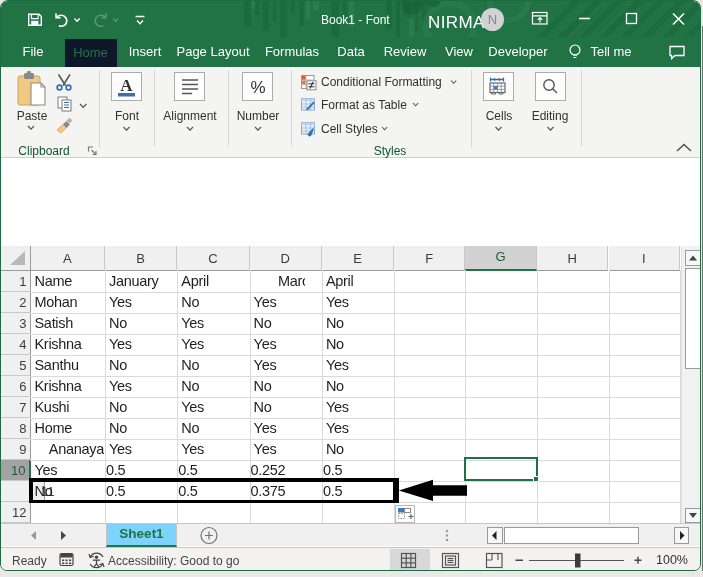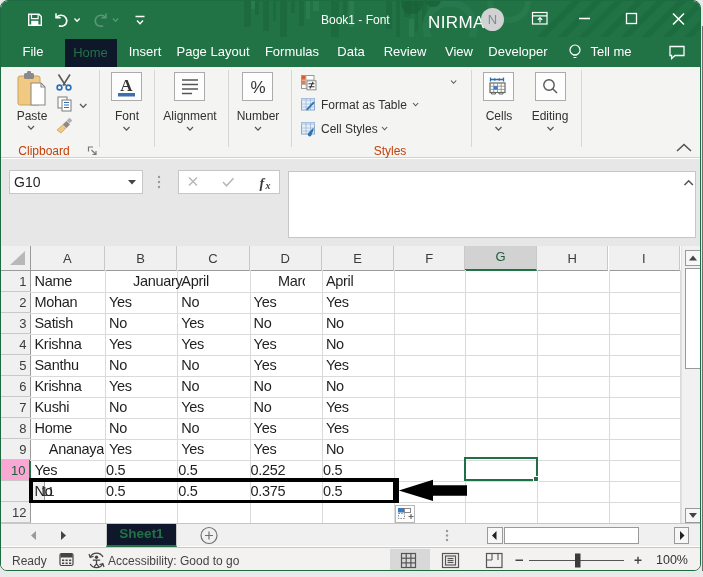--- a/index.html
+++ b/index.html
@@ -10,36 +10,36 @@
 
 #titlebar { position:absolute; left:0; top:0; width:701px; height:36px; background:#217346; }
 #tabrow { position:absolute; left:0; top:36px; width:701px; height:30px; background:#217346; }
 .tab { position:absolute; top:0; height:30px; color:#fff; font-size:13px; line-height:30px; text-align:center; }
 #hometab { position:absolute; left:63.5px; top:38px; width:52px; height:28px; background:#0f172a; color:#217346; font-size:13px; line-height:28px; text-align:center; }
 .ttext { color:#fff; font-size:13px; }
 
 #ribbon { position:absolute; left:0; top:66px; width:701px; height:91px; background:#f4f4f3; border-bottom:1px solid #d2d0ce; }
 .rsep { position:absolute; top:3px; width:1px; height:77px; background:#d8d6d4; }
 .rbox { position:absolute; top:5px; width:31px; height:29px; background:#fdfdfd; border:1px solid #ababab; }
-.rlabel { position:absolute; top:77px; font-size:12px; color:#c2410c; width:100%; text-align:center; }
+.rlabel { position:absolute; top:77px; font-size:12px; color:#14532d; width:100%; text-align:center; }
 .btext { position:absolute; font-size:12px; color:#323130; }
 
 #fbararea { position:absolute; left:0; top:158px; width:701px; height:87px; background:#e7e7e7; }
 #namebox { position:absolute; left:8px; top:11px; width:134px; height:24px; background:#fff; border:1px solid #c8c6c4; font-size:14px; color:#262626; line-height:23px; padding-left:4px; }
 #fxbox { position:absolute; left:177px; top:11px; width:102px; height:24px; background:#fff; border:1px solid #c8c6c4; }
 #formulabox { position:absolute; left:287px; top:11.5px; width:408px; height:67px; background:#fff; border:1px solid #c8c6c4; }
 
 #grid { position:absolute; left:0; top:245px; width:680px; height:277px; background:#fff; overflow:hidden; }
 .colhdr { position:absolute; top:0; height:24.5px; background:#f0f0f0; border-right:1px solid #c8c8c8; border-bottom:1px solid #9a9a9a; font-size:13px; color:#3b3b3b; text-align:center; line-height:25px; }
 .rowhdr { position:absolute; left:0; width:29.5px; background:#f0f0f0; border-right:1px solid #9a9a9a; border-bottom:1px solid #c8c8c8; font-size:13px; color:#3b3b3b; text-align:right; padding-right:3px; line-height:21px; }
 .cell { position:absolute; font-size:14.5px; color:#1f1f1f; white-space:nowrap; overflow:hidden; letter-spacing:-0.3px; }
 .gl-v { position:absolute; top:24px; width:1px; height:253px; background:#dadada; }
 .gl-h { position:absolute; left:29px; width:651px; height:1px; background:#dadada; }
 .colhdr.sel { background:#d2d2d2; border-bottom:2px solid #217346; color:#1e5c3a; line-height:22px; }
-.rowhdr.sel { background:#f9a8d4; border-right:2px solid #217346; color:#1e5c3a; }
+.rowhdr.sel { background:#a3a3a3; border-right:2px solid #217346; color:#1e5c3a; }
 #corner { position:absolute; left:0; top:0; width:29.5px; height:24.5px; background:#f0f0f0; border-right:1px solid #9a9a9a; border-bottom:1px solid #9a9a9a; }
 .cell.num { text-align:left; }
 .cell { line-height:20px; }
 
 #vscroll { position:absolute; left:680px; top:245px; width:21px; height:277px; background:#f1f1f1; border-left:1px solid #e0e0e0; }
 .sbtn { position:absolute; background:#f7f7f7; border:1px solid #9a9a9a; }
 
 #sheetrow { position:absolute; left:0; top:522px; width:701px; height:23px; background:#f0f0f0; border-top:1px solid #c8c6c4; }
 #statusbar { position:absolute; left:0; top:546px; width:701px; height:25px; background:#f3f2f1; border-top:1px solid #c8c6c4; font-size:12px; color:#444; }
 </style>
@@ -287,44 +287,27 @@
 
       <path d="M494.5 60 l3 3.2 l3 -3.2" stroke="#555" stroke-width="1.2" fill="none"></path>
       <path d="M546.5 60 l3 3.2 l3 -3.2" stroke="#555" stroke-width="1.2" fill="none"></path>
 
       <path d="M676 84 l7 -6.5 l7 6.5" stroke="#555" stroke-width="1.6" fill="none"></path>
     </svg>
     <div class="btext" style="left:14px;top:42px;width:34px;text-align:center;">Paste</div>
     <div class="btext" style="left:108px;top:42px;width:36px;text-align:center;">Font</div>
     <div class="btext" style="left:156px;top:42px;width:66px;text-align:center;">Alignment</div>
     <div class="btext" style="left:230px;top:42px;width:54px;text-align:center;">Number</div>
+    <div class="btext" style="left:320px;top:8px;">Conditional Formatting</div>
     <div class="btext" style="left:320px;top:30.5px;">Format as Table</div>
     <div class="btext" style="left:320px;top:54.5px;">Cell Styles</div>
     <div class="btext" style="left:480px;top:42px;width:36px;text-align:center;">Cells</div>
     <div class="btext" style="left:527px;top:42px;width:44px;text-align:center;">Editing</div>
     <div class="rlabel" style="left:5px;top:77px;width:76px;">Clipboard</div>
     <div class="rlabel" style="left:351px;top:77px;width:76px;">Styles</div>
-  </div>
-  <div id="fbararea">
-    <div id="namebox">G10</div>
-    <div id="fxbox"></div>
-    <div id="formulabox"></div>
-    <svg class="abs" style="left:0;top:0" width="701" height="87" viewBox="0 0 701 87">
-      <path d="M127 21 l4 4.5 l4 -4.5" fill="#444"></path>
-      <g fill="#999">
-          <circle cx="158" cy="18" r="1.2"></circle>
-          <circle cx="158" cy="23" r="1.2"></circle>
-          <circle cx="158" cy="28" r="1.2"></circle>
-        </g>
-      <path d="M188 18.5 l8 8 m0 -8 l-8 8" stroke="#b8b8b8" stroke-width="1.5"></path>
-      <path d="M222 23 l3.5 3.8 l7 -7.5" stroke="#b8b8b8" stroke-width="1.6" fill="none"></path>
-      <text x="258.5" y="28.5" font-size="14" font-style="italic" font-family="Liberation Serif,serif" fill="#3b3b3b" font-weight="bold">f</text>
-      <text x="264.5" y="29.5" font-size="10" font-style="italic" font-family="Liberation Serif,serif" fill="#3b3b3b" font-weight="bold">x</text>
-      <path d="M683.5 26 l4.2 -4.2 l4.2 4.2" stroke="#555" stroke-width="1.6" fill="none"></path>
-    </svg>
   </div>
   <div id="grid">
 
     <div class="colhdr" style="left:29.5px;width:74.5px;">A</div>
     <div class="colhdr" style="left:104px;width:72.3px;">B</div>
     <div class="colhdr" style="left:176.3px;width:72.3px;">C</div>
     <div class="colhdr" style="left:248.6px;width:72.3px;">D</div>
     <div class="colhdr" style="left:320.9px;width:72.3px;">E</div>
     <div class="colhdr" style="left:393.2px;width:71.2px;">F</div>
     <div class="colhdr sel" style="left:464.4px;width:71.4px;">G</div>
@@ -363,21 +346,21 @@
     <div class="gl-h" style="top:129.5px;"></div>
     <div class="gl-h" style="top:150.5px;"></div>
     <div class="gl-h" style="top:171.5px;"></div>
     <div class="gl-h" style="top:192.5px;"></div>
     <div class="gl-h" style="top:213.5px;"></div>
     <div class="gl-h" style="top:234.5px;"></div>
     <div class="gl-h" style="top:255.5px;"></div>
     <div class="gl-h" style="top:276.5px;"></div>
 
     <div class="cell" style="left:33.5px;top:24.5px;width:69.5px;height:21.0px;">Name</div>
-    <div class="cell" style="left:108.0px;top:24.5px;width:67.3px;height:21.0px;margin-left:24px;">January</div>
+    <div class="cell" style="left:108.0px;top:24.5px;width:67.3px;height:21.0px;">January</div>
     <div class="cell" style="left:180.3px;top:24.5px;width:67.3px;height:21.0px;">April</div>
     <div class="cell" style="left:237px;top:24.5px;width:67.3px;height:21.0px;padding-left:40px;">March</div>
     <div class="cell" style="left:324.9px;top:24.5px;width:67.3px;height:21.0px;">April</div>
     <div class="cell" style="left:33.5px;top:45.5px;width:69.5px;height:21.0px;">Mohan</div>
     <div class="cell" style="left:108.0px;top:45.5px;width:67.3px;height:21.0px;">Yes</div>
     <div class="cell" style="left:180.3px;top:45.5px;width:67.3px;height:21.0px;">No</div>
     <div class="cell" style="left:252.6px;top:45.5px;width:67.3px;height:21.0px;">Yes</div>
     <div class="cell" style="left:324.9px;top:45.5px;width:67.3px;height:21.0px;">Yes</div>
     <div class="cell" style="left:33.5px;top:66.5px;width:69.5px;height:21.0px;">Satish</div>
     <div class="cell" style="left:108.0px;top:66.5px;width:67.3px;height:21.0px;">No</div>
@@ -458,21 +441,21 @@
       <path d="M35 7 l-5 4.5 l5 4.5 z" fill="#9a9a9a"></path>
       <path d="M60 7 l5 4.5 l-5 4.5 z" fill="#444"></path>
       <circle cx="208" cy="11.5" r="8" fill="none" stroke="#717171" stroke-width="1.2"></circle>
       <path d="M208 7.5 v8 M204 11.5 h8" stroke="#717171" stroke-width="1.2"></path>
       <g fill="#999">
           <circle cx="446" cy="7" r="1.2"></circle>
           <circle cx="446" cy="11.5" r="1.2"></circle>
           <circle cx="446" cy="16" r="1.2"></circle>
         </g>
     </svg>
-    <div style="position:absolute;left:105px;top:0;width:71px;height:22.5px;background:#0f172a;border-left:1px solid #c8c6c4;border-right:1px solid #c8c6c4;border-bottom:2.5px solid #217346;color:#217346;font-weight:bold;font-size:13.5px;text-align:center;line-height:20px;">Sheet1</div>
+    <div style="position:absolute;left:105px;top:0;width:71px;height:22.5px;background:#7dd3fc;border-left:1px solid #c8c6c4;border-right:1px solid #c8c6c4;border-bottom:2.5px solid #217346;color:#217346;font-weight:bold;font-size:13.5px;text-align:center;line-height:20px;">Sheet1</div>
     <div class="sbtn" style="left:486px;top:2.5px;width:15.5px;height:17px;"></div>
     <svg style="position:absolute;left:486px;top:2.5px;" width="15" height="17">
         <path d="M9.5 4 l-4.5 4.5 l4.5 4.5 z" fill="#222"></path>
       </svg>
     <div class="sbtn" style="left:502.5px;top:2.5px;width:135px;height:17px;background:#fff;"></div>
     <div class="sbtn" style="left:672.5px;top:2.5px;width:15.5px;height:17px;"></div>
     <svg style="position:absolute;left:672.5px;top:2.5px;" width="15" height="17">
         <path d="M6 4 l4.5 4.5 l-4.5 4.5 z" fill="#222"></path>
       </svg>
   </div>

